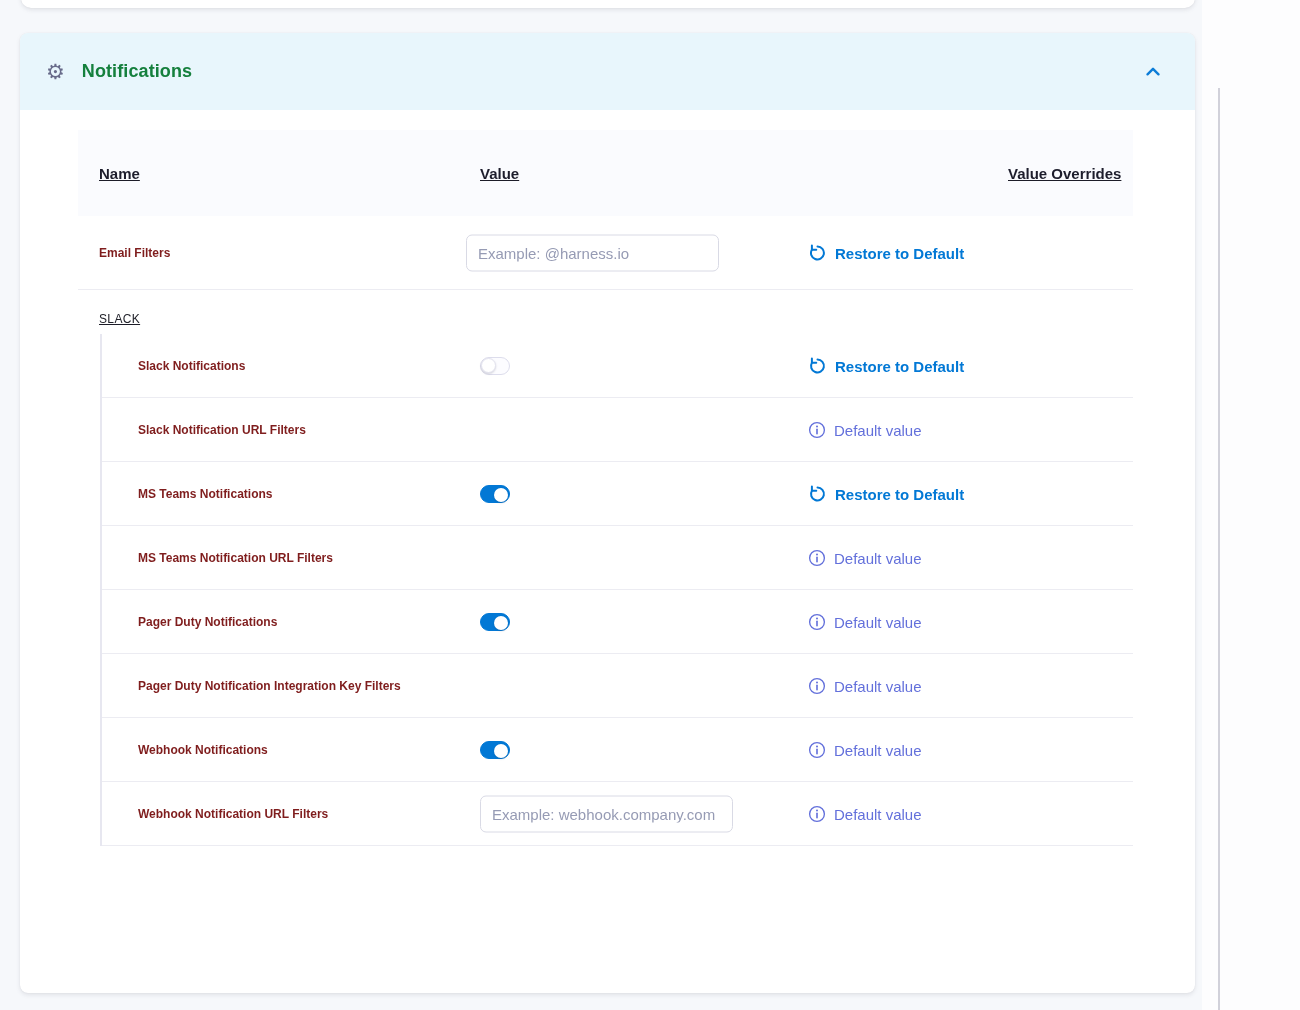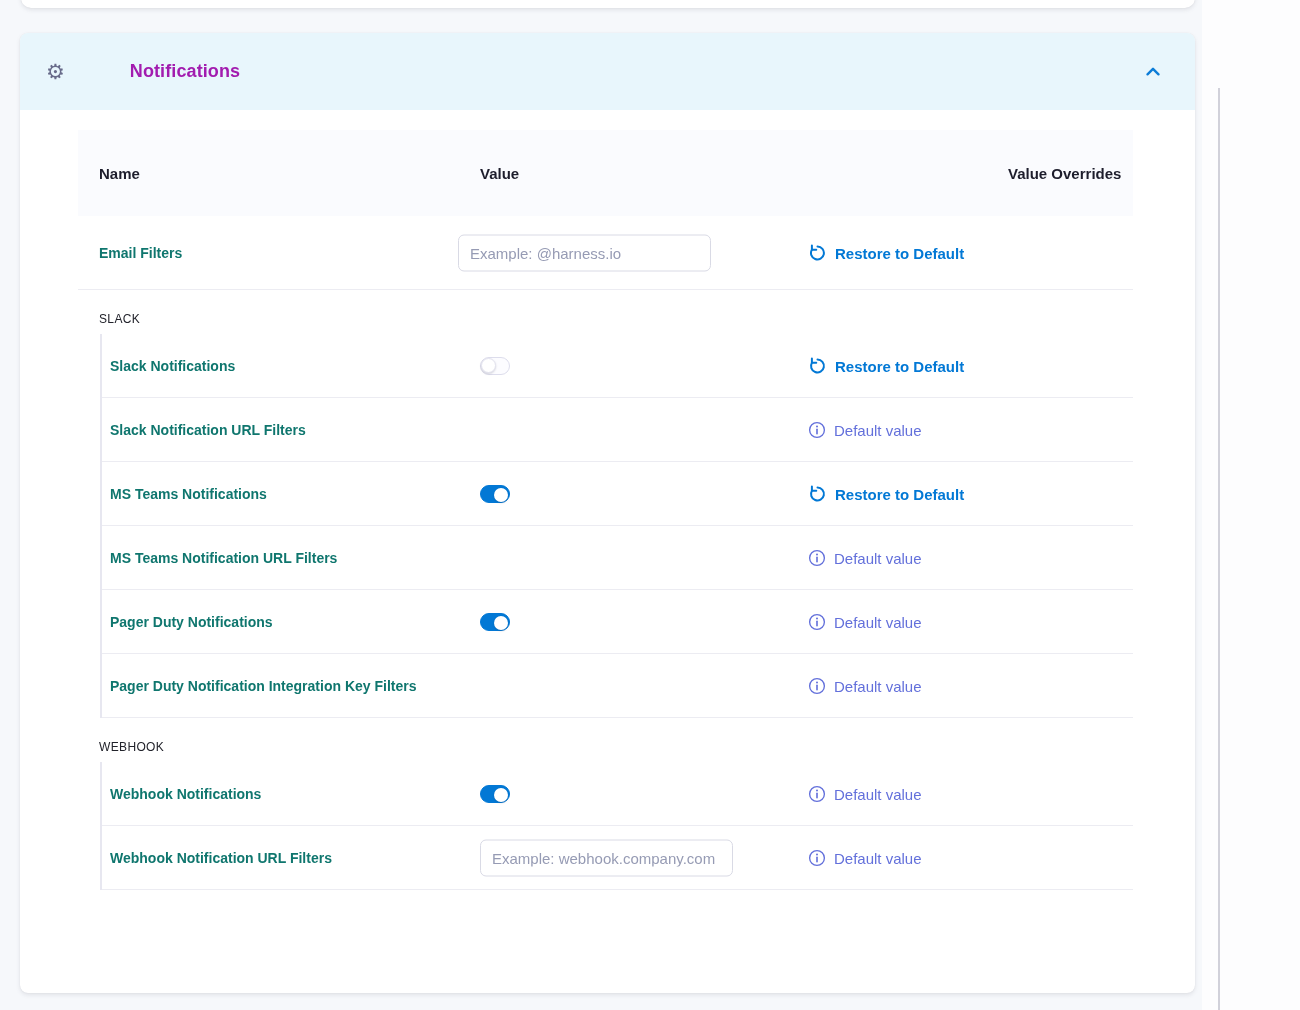--- a/index.html
+++ b/index.html
@@ -28,57 +28,57 @@
     position:absolute; left:20px; top:33px; width:1175px; height:960px;
     background:#fff; border-radius:8px;
     box-shadow:0 2px 4px rgba(96,97,112,0.14), 0 0 1px rgba(40,41,61,0.12);
   }
 
   .section-header {
     height:77px; background:#E8F6FC; border-radius:8px 8px 0 0;
     display:flex; align-items:center; padding:0 28px 0 26px;
   }
   .gear { font-size:21px; color:#686B8A; margin-right:17px; line-height:1; }
-  .section-title { font-size:18px; font-weight:700; color:#a21caf; letter-spacing:0.1px;margin-left:48px; }
+  .section-title { font-size:18px; font-weight:700; color:#15803d; letter-spacing:0.1px; }
   .collapse-btn {
     margin-left:auto; width:28px; height:28px; border:none; background:transparent;
     display:flex; align-items:center; justify-content:center; cursor:pointer;
   }
 
   
-  .settings-table { position:absolute; left:58px; top:97px; width:1055px; }
+  .settings-table { position:absolute; left:58px; top:97px; width:1055px;text-decoration:underline; }
 
   .thead {
     height:86px; background:#FAFBFE;
     display:grid; grid-template-columns:402px 328px 1fr; align-items:center;
     font-size:15px; font-weight:600; color:#1D1D2C;
   }
   .th-name { padding-left:21px; }
   .th-overrides { padding-left:200px; width:330px; line-height:25px; }
 
   .row { position:relative; height:64px; }
   .row.plain { height:74px; }
   .row::after {
     content:""; position:absolute; left:0; right:0; bottom:0; height:1px; background:#ECECF2;
   }
   .row-name {
     position:absolute; left:21px; top:50%; transform:translateY(-50%);
-    font-size:14px; font-weight:700; color:#0f766e; white-space:nowrap;
-  }
-  .cell-control { position:absolute; left:380px; top:50%; transform:translateY(-50%); }
+    font-size:12px; font-weight:700; color:#7f1d1d; white-space:nowrap;
+  }
+  .cell-control { position:absolute; left:388px; top:50%; transform:translateY(-50%); }
   .cell-action  { position:absolute; left:730px; top:50%; transform:translateY(-50%);
                   display:flex; align-items:center; gap:8px; white-space:nowrap; }
 
   
   .group-label {
     height:44px; display:flex; align-items:flex-end; padding:0 0 8px 21px;
     font-size:12px; font-weight:500; color:#22232B; letter-spacing:0.35px;
   }
   .group { margin-left:22px; border-left:2px solid #E7E7F0; }
-  .group .row-name     { left:8px; }
+  .group .row-name     { left:36px; }
   .group .cell-control { left:378px; }
   .group .cell-action  { left:706px; }
 
   
   .text-input {
     width:253px; height:37px; border:1px solid #D9DAE5; border-radius:6px;
     padding:0 11px; font-size:15px; font-family:"Liberation Sans", sans-serif;
     color:#1C1C28; background:#fff; outline:none;
   }
   .text-input::placeholder { color:#969BB4; }
@@ -246,21 +246,20 @@
                     <circle cx="10" cy="10" r="8.2" fill="none" stroke="#6370DB" stroke-width="1.5"></circle>
                     <circle cx="10" cy="6" r="1.1" fill="#6370DB"></circle>
                     <path d="M10 9.2v5" stroke="#6370DB" stroke-width="1.8" stroke-linecap="round"></path>
                   </svg>
                 </span>
                 <span class="link-label">Default value</span>
               </span>
             </div>
           </div>
         </div>
-        <div class="group-label">WEBHOOK</div>
         <div class="group">
           <div class="row">
             <span class="row-name">Webhook Notifications</span>
             <div class="cell-control">
               <div class="toggle on">
                 <div class="knob"></div>
               </div>
             </div>
             <div class="cell-action">
               <span class="link default">

